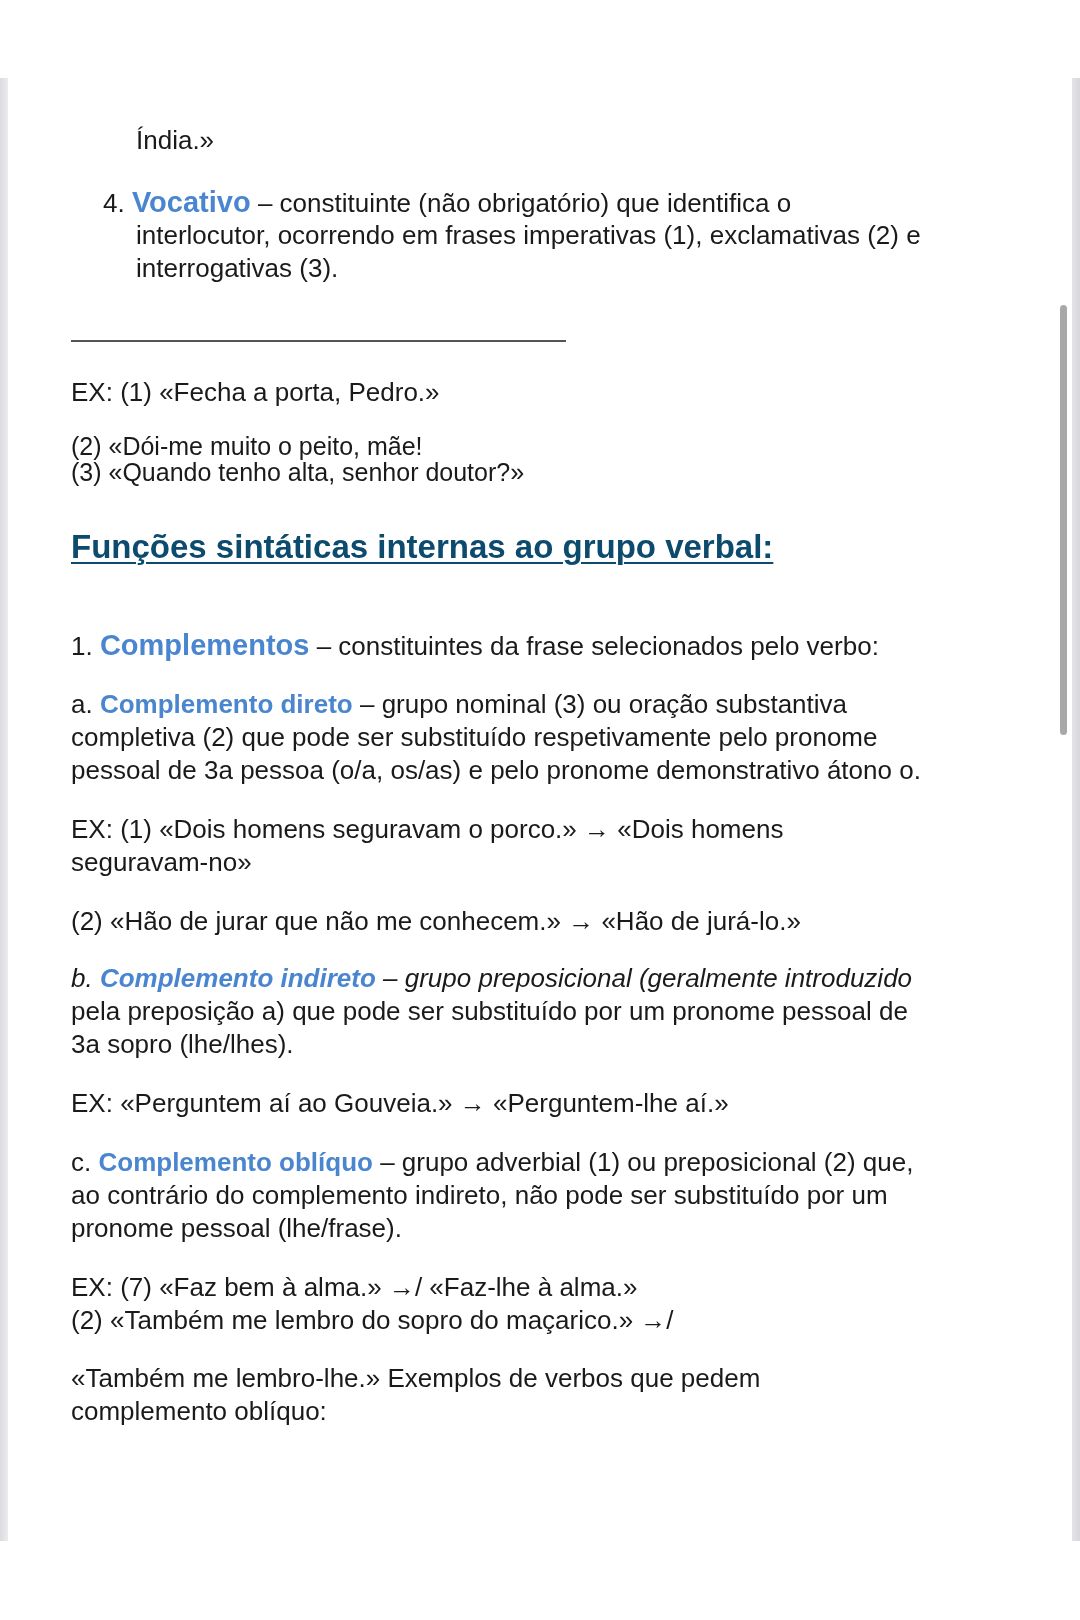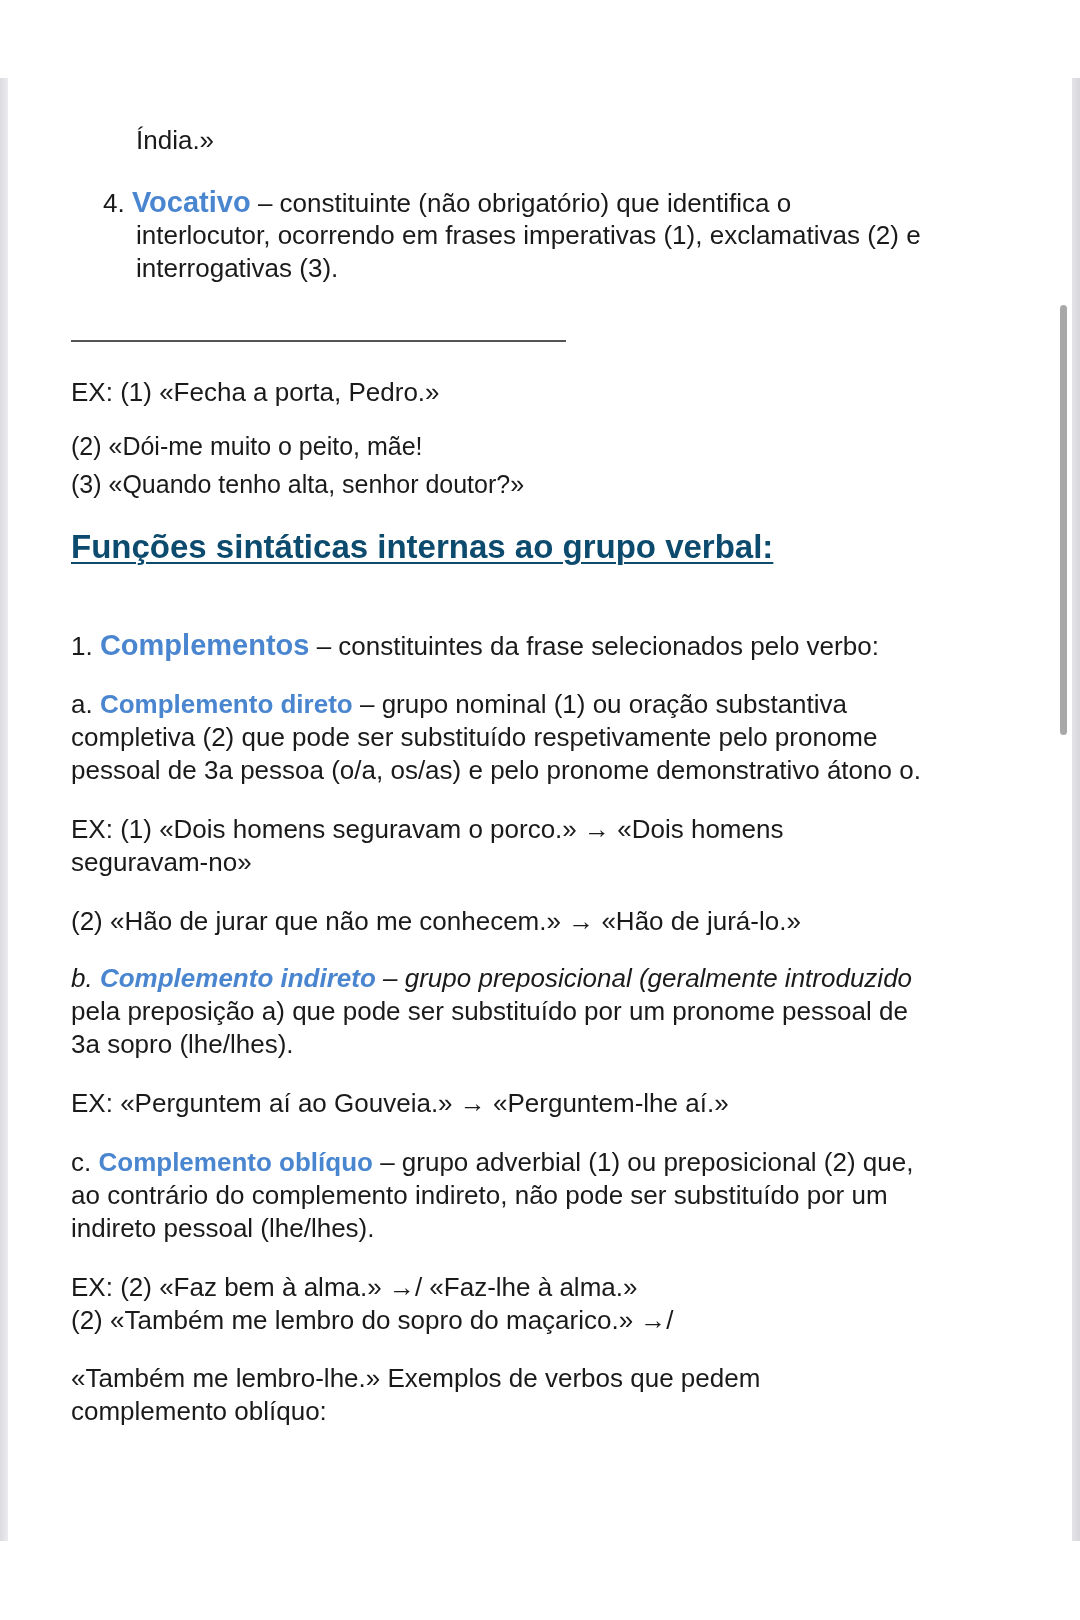--- a/index.html
+++ b/index.html
@@ -53,34 +53,34 @@
   <span class="blue" style="font-size:29px;">Vocativo</span>
   <span>– constituinte (não obrigatório) que identifica o</span>
 </div>
 <div class="t" style="left:136px; top:219px;">interlocutor, ocorrendo em frases imperativas (1), exclamativas (2) e</div>
 <div class="t" style="left:136px; top:252px;">interrogativas (3).</div>
 
 <div class="divider"></div>
 
 <div class="t" style="left:71px; top:376px;">EX: (1) «Fecha a porta, Pedro.»</div>
 <div class="t big" style="left:71px; top:428px;">(2) «Dói-me muito o peito, mãe!</div>
-<div class="t big" style="left:71px; top:466px;">(3) «Quando tenho alta, senhor doutor?»</div>
+<div class="t big" style="left:71px; top:454px;">(3) «Quando tenho alta, senhor doutor?»</div>
 
 <div class="heading">Funções sintáticas internas ao grupo verbal:</div>
 
 <div class="t" style="left:71px; top:629px;">
   <span>1.</span>
   <span class="blue" style="font-size:29px;">Complementos</span>
   <span>– constituintes da frase selecionados pelo verbo:</span>
 </div>
 
 <div class="t" style="left:71px; top:688px;">
   <span>a.</span>
   <span class="blue">Complemento direto</span>
-  <span>– grupo nominal (1) ou oração substantiva</span>
+  <span>– grupo nominal (3) ou oração substantiva</span>
 </div>
 <div class="t" style="left:71px; top:721px;">completiva (2) que pode ser substituído respetivamente pelo pronome</div>
 <div class="t" style="left:71px; top:754px;">pessoal de 3a pessoa (o/a, os/as) e pelo pronome demonstrativo átono o.</div>
 
 <div class="t" style="left:71px; top:813px;">EX: (1) «Dois homens seguravam o porco.» → «Dois homens</div>
 <div class="t" style="left:71px; top:846px;">seguravam-no»</div>
 <div class="t" style="left:71px; top:905px;">(2) «Hão de jurar que não me conhecem.» → «Hão de jurá-lo.»</div>
 
 <div class="t" style="left:71px; top:962px;font-style:italic;">
   <span>b.</span>
@@ -91,18 +91,18 @@
 <div class="t" style="left:71px; top:1028px;">3a sopro (lhe/lhes).</div>
 
 <div class="t" style="left:71px; top:1087px;">EX: «Perguntem aí ao Gouveia.» → «Perguntem-lhe aí.»</div>
 
 <div class="t" style="left:71px; top:1146px;">
   <span>c.</span>
   <span class="blue">Complemento oblíquo</span>
   <span>– grupo adverbial (1) ou preposicional (2) que,</span>
 </div>
 <div class="t" style="left:71px; top:1179px;">ao contrário do complemento indireto, não pode ser substituído por um</div>
-<div class="t" style="left:71px; top:1212px;">indireto pessoal (lhe/lhes).</div>
+<div class="t" style="left:71px; top:1212px;">pronome pessoal (lhe/frase).</div>
 
-<div class="t" style="left:71px; top:1271px;">EX: (2) «Faz bem à alma.» →/ «Faz-lhe à alma.»</div>
+<div class="t" style="left:71px; top:1271px;">EX: (7) «Faz bem à alma.» →/ «Faz-lhe à alma.»</div>
 <div class="t" style="left:71px; top:1304px;">(2) «Também me lembro do sopro do maçarico.» →/</div>
 <div class="t" style="left:71px; top:1362px;">«Também me lembro-lhe.» Exemplos de verbos que pedem</div>
 <div class="t" style="left:71px; top:1395px;">complemento oblíquo:</div>
 
 </body></html>

